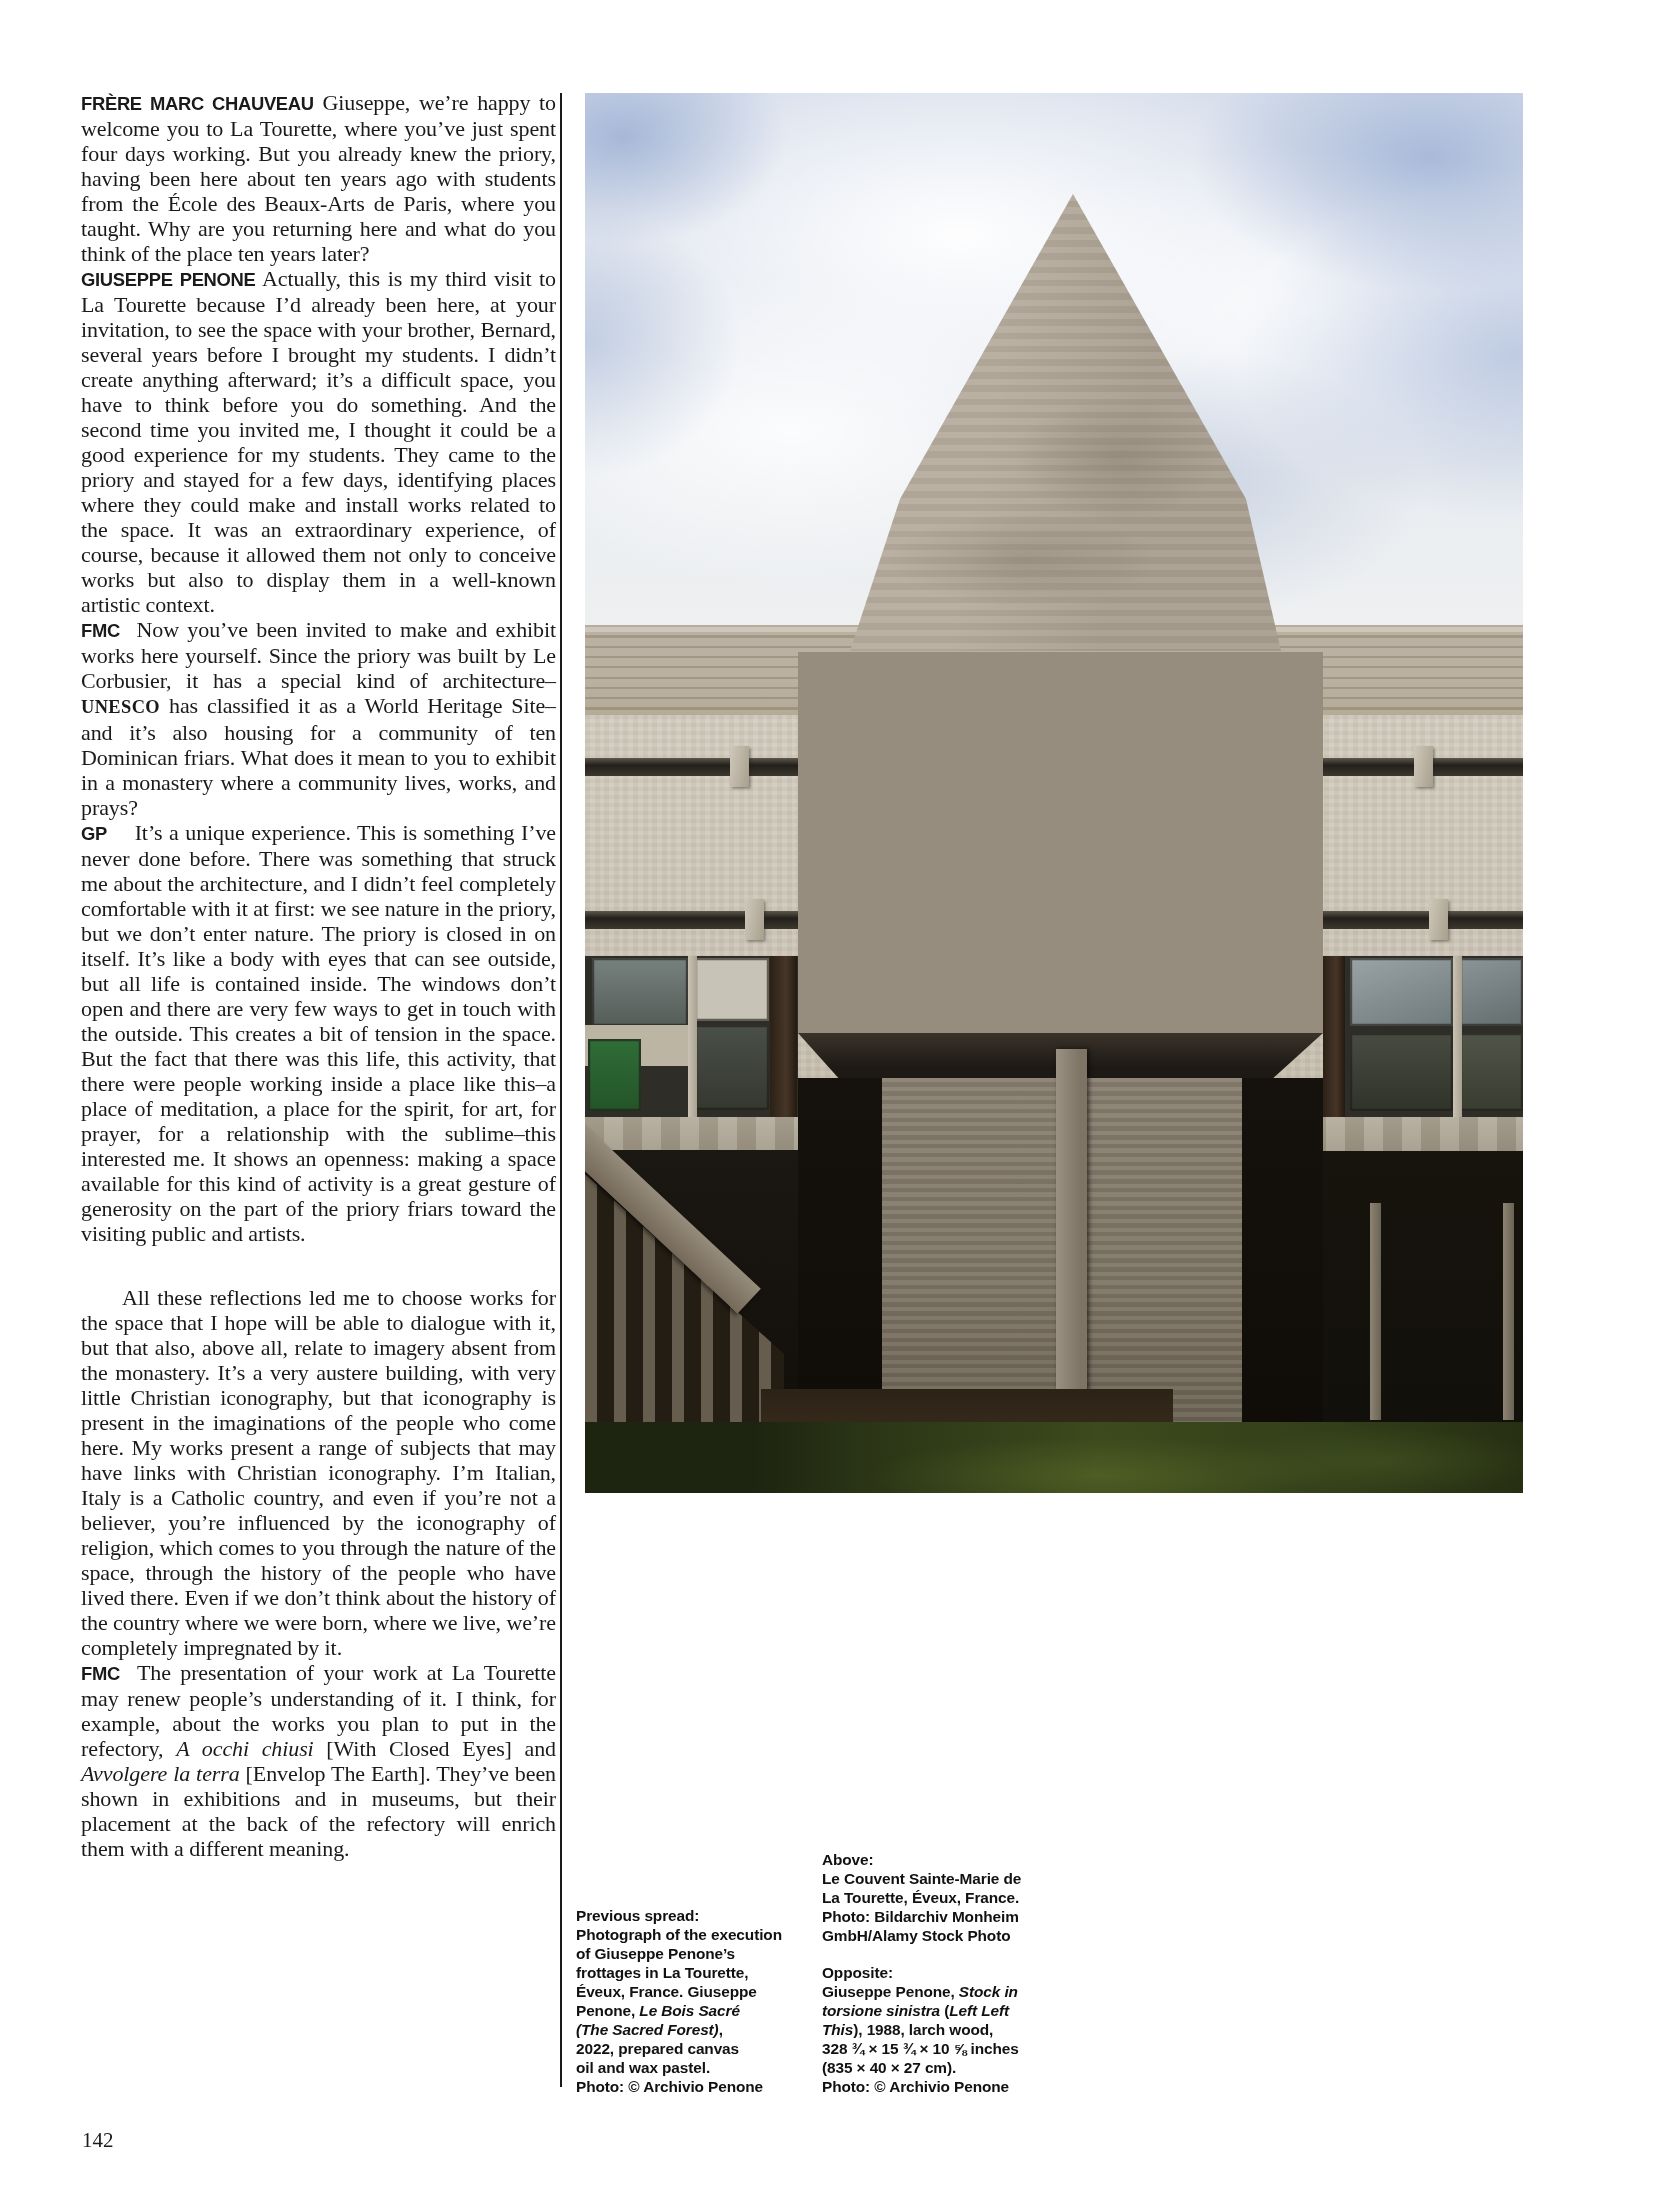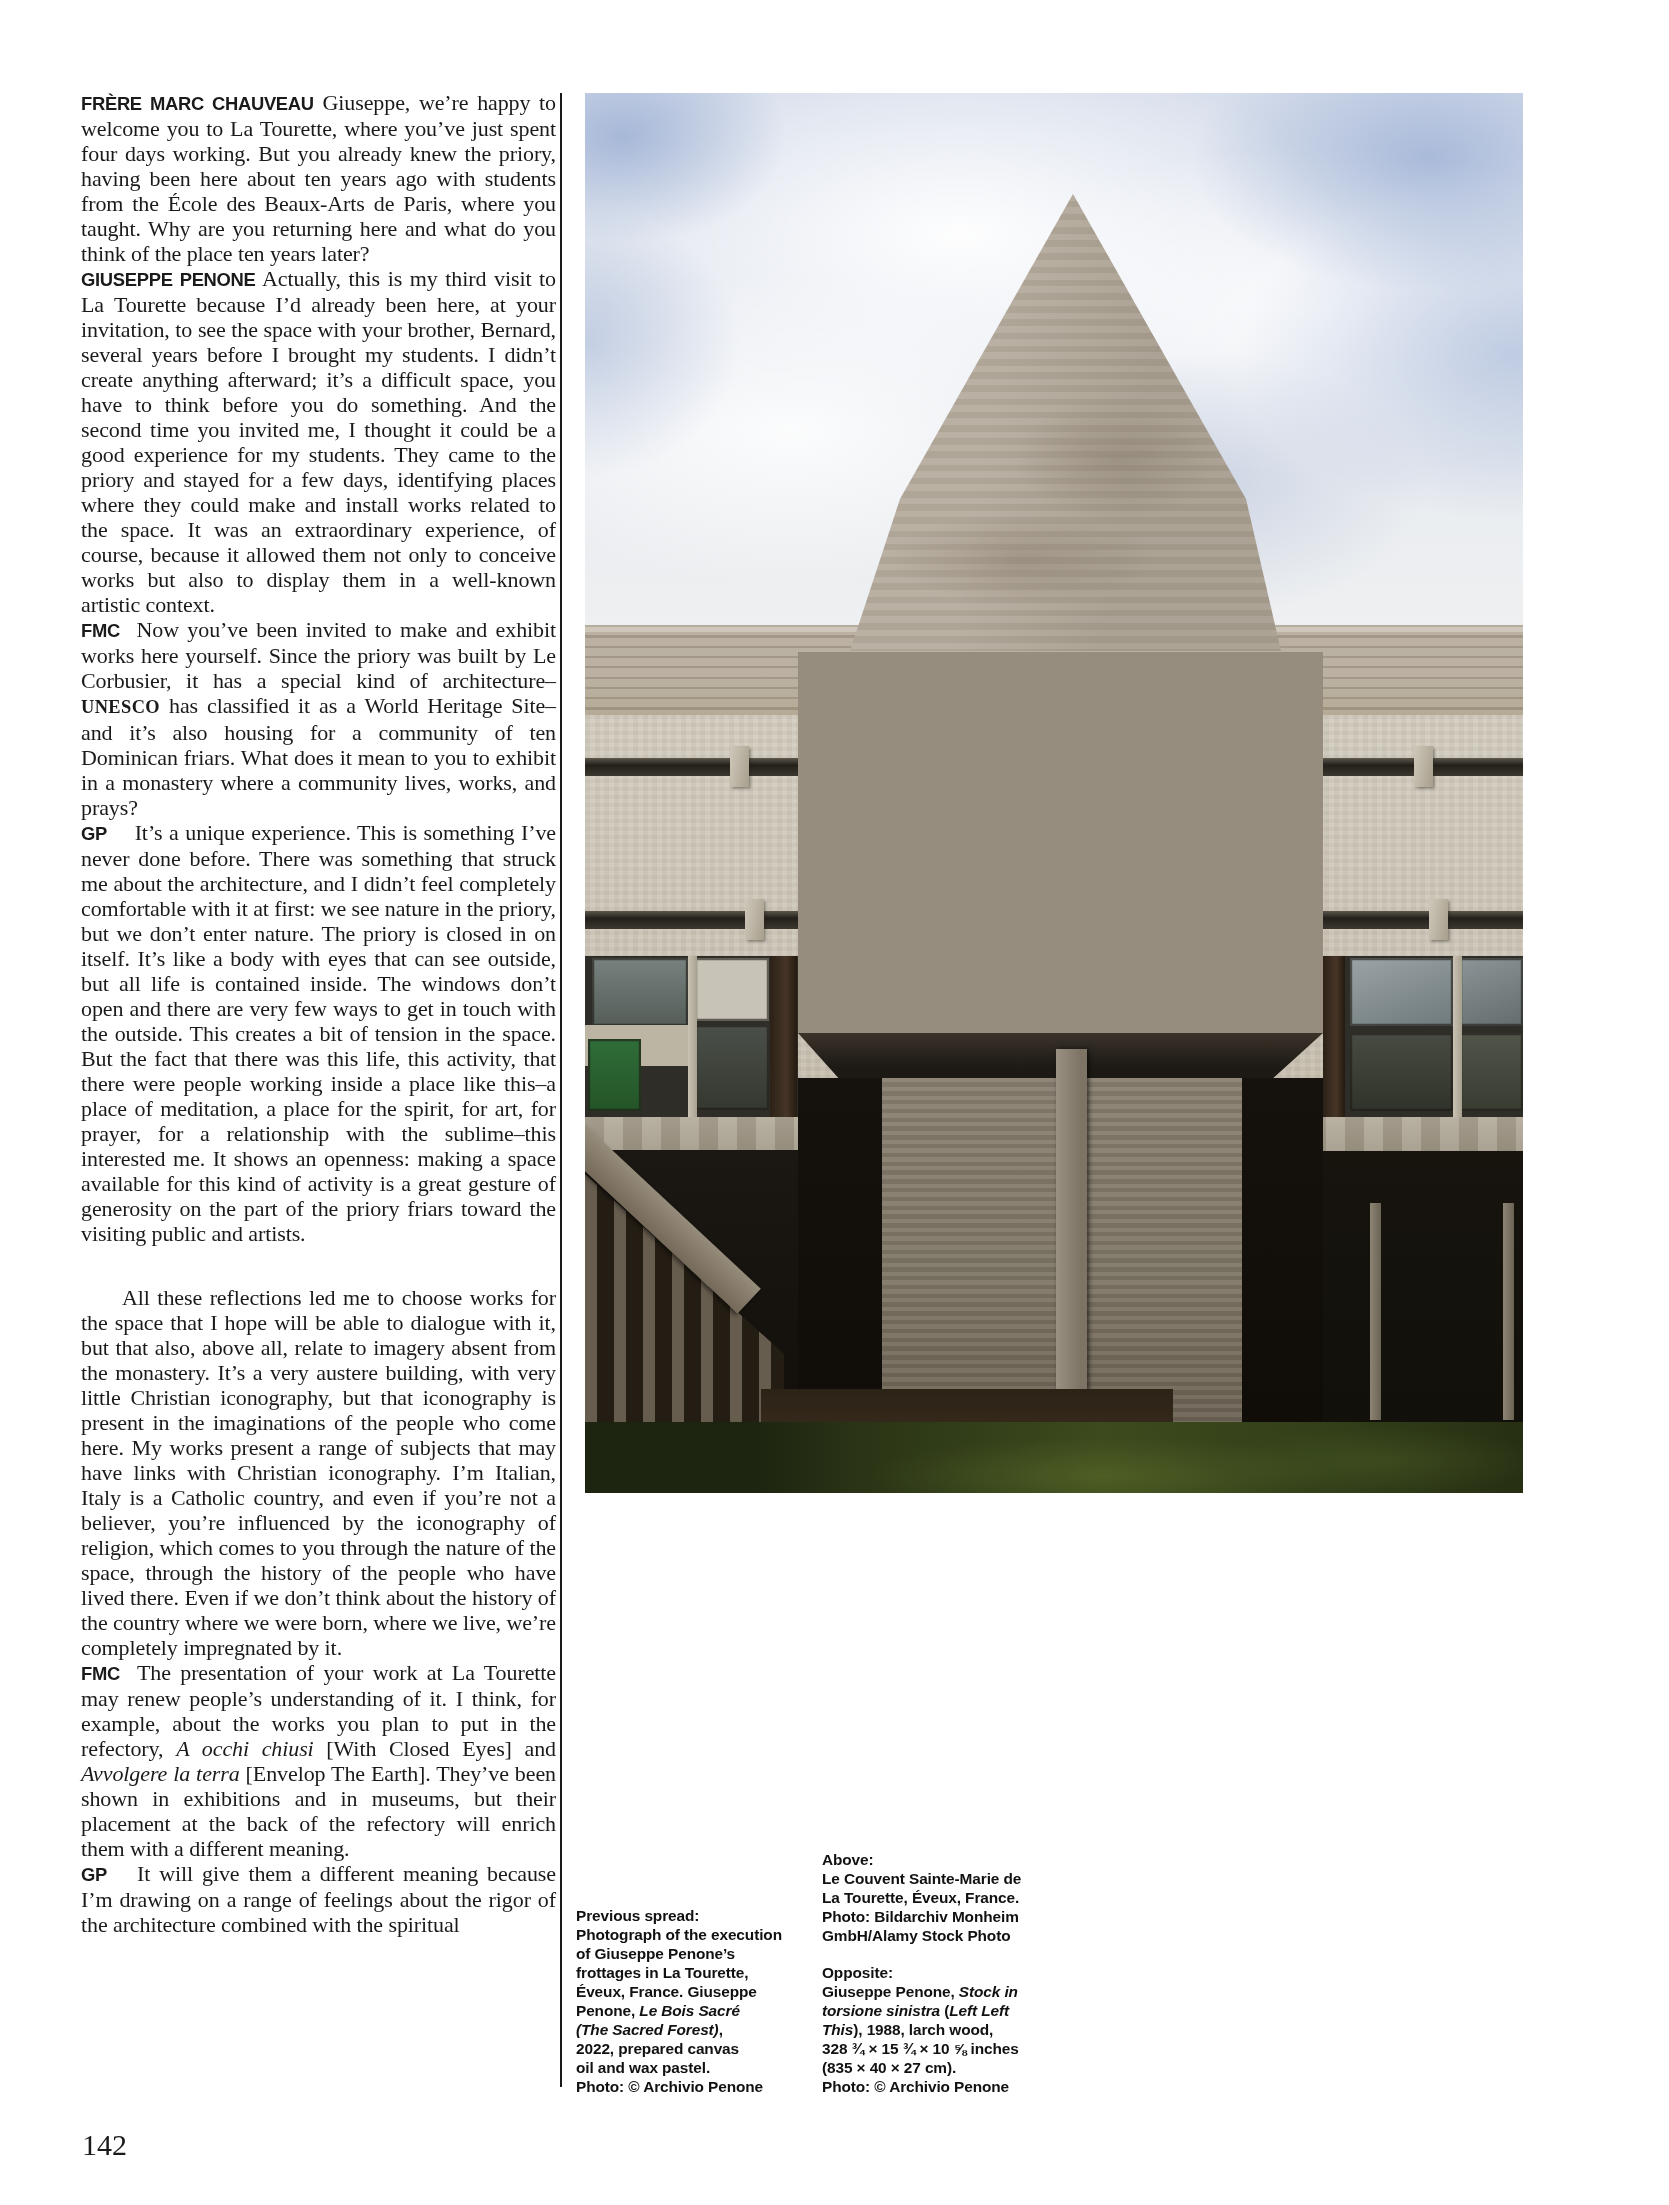--- a/index.html
+++ b/index.html
@@ -29,21 +29,21 @@
   .speaker.tab{display:inline-block;min-width:47px;}
   .sc{font-size:18.4px;letter-spacing:0.4px;font-weight:bold;}
   
   #column-rule{
     position:absolute;left:560px;top:93px;width:1.5px;height:1994px;
     background:#1a1a1a;
   }
   
   #page-number{
     position:absolute;left:82px;top:2128px;
-    font-size:30px;font-family:"Liberation Serif",serif;
+    font-size:21px;font-family:"Liberation Serif",serif;
   }
   
   .caption{
     position:absolute;
     font-family:"Liberation Sans", sans-serif;
     font-weight:700;font-size:15.4px;line-height:19px;
     letter-spacing:-0.1px;color:#111;
   }
   #caption-1{left:576px;top:1906px;width:235px;}
   #caption-2a{left:822px;top:1850px;width:254px;}
@@ -164,21 +164,20 @@
 </head>
 <body>
 
 <div id="text-column">
     <p class="para"><b class="speaker">FRÈRE MARC CHAUVEAU</b> <span>Giuseppe, we’re happy to welcome you to La Tourette, where you’ve just spent four days working. But you already knew the priory, having been here about ten years ago with students from the École des Beaux-Arts de Paris, where you taught. Why are you returning here and what do you think of the place ten years later?</span></p>
     <p class="para"><b class="speaker">GIUSEPPE PENONE</b> <span>Actually, this is my third visit to La Tourette because I’d already been here, at your invitation, to see the space with your brother, Bernard, several years before I brought my students. I didn’t create anything afterward; it’s a difficult space, you have to think before you do something. And the second time you invited me, I thought it could be a good experience for my students. They came to the priory and stayed for a few days, identifying places where they could make and install works related to the space. It was an extraordinary experience, of course, because it allowed them not only to conceive works but also to display them in a well-known artistic context.</span></p>
     <p class="para"><b class="speaker tab">FMC</b> <span>Now you’ve been invited to make and exhibit works here yourself. Since the priory was built by Le Corbusier, it has a special kind of architecture–<span class="sc">UNESCO</span> has classified it as a World Heritage Site–and it’s also housing for a community of ten Dominican friars. What does it mean to you to exhibit in a monastery where a community lives, works, and prays?</span></p>
     <p class="para"><b class="speaker tab">GP</b> <span>It’s a unique experience. This is something I’ve never done before. There was something that struck me about the architecture, and I didn’t feel completely comfortable with it at first: we see nature in the priory, but we don’t enter nature. The priory is closed in on itself. It’s like a body with eyes that can see outside, but all life is contained inside. The windows don’t open and there are very few ways to get in touch with the outside. This creates a bit of tension in the space. But the fact that there was this life, this activity, that there were people working inside a place like this–a place of meditation, a place for the spirit, for art, for prayer, for a relationship with the sublime–this interested me. It shows an openness: making a space available for this kind of activity is a great gesture of generosity on the part of the priory friars toward the visiting public and artists.</span></p>
     <p class="para indent"><span>All these reflections led me to choose works for the space that I hope will be able to dialogue with it, but that also, above all, relate to imagery absent from the monastery. It’s a very austere building, with very little Christian iconography, but that iconography is present in the imaginations of the people who come here. My works present a range of subjects that may have links with Christian iconography. I’m Italian, Italy is a Catholic country, and even if you’re not a believer, you’re influenced by the iconography of religion, which comes to you through the nature of the space, through the history of the people who have lived there. Even if we don’t think about the history of the country where we were born, where we live, we’re completely impregnated by it.</span></p>
     <p class="para"><b class="speaker tab">FMC</b> <span>The presentation of your work at La Tourette may renew people’s understanding of it. I think, for example, about the works you plan to put in the refectory, <i>A occhi chiusi</i> [With Closed Eyes] and <i>Avvolgere la terra</i> [Envelop The Earth]. They’ve been shown in exhibitions and in museums, but their placement at the back of the refectory will enrich them with a different meaning.</span></p>
-    <p class="para"><b class="speaker tab">GP</b> <span>It will give them a different meaning because I’m drawing on a range of feelings about the rigor of the architecture combined with the spiritual</span></p>
   </div>
 
 <div id="column-rule"></div>
 
 <div id="photo">
   <div id="sky"></div>
   <div id="parapet"></div>
   <div id="wall"></div>
 
   <div class="slit" style="top:665px;"></div>

